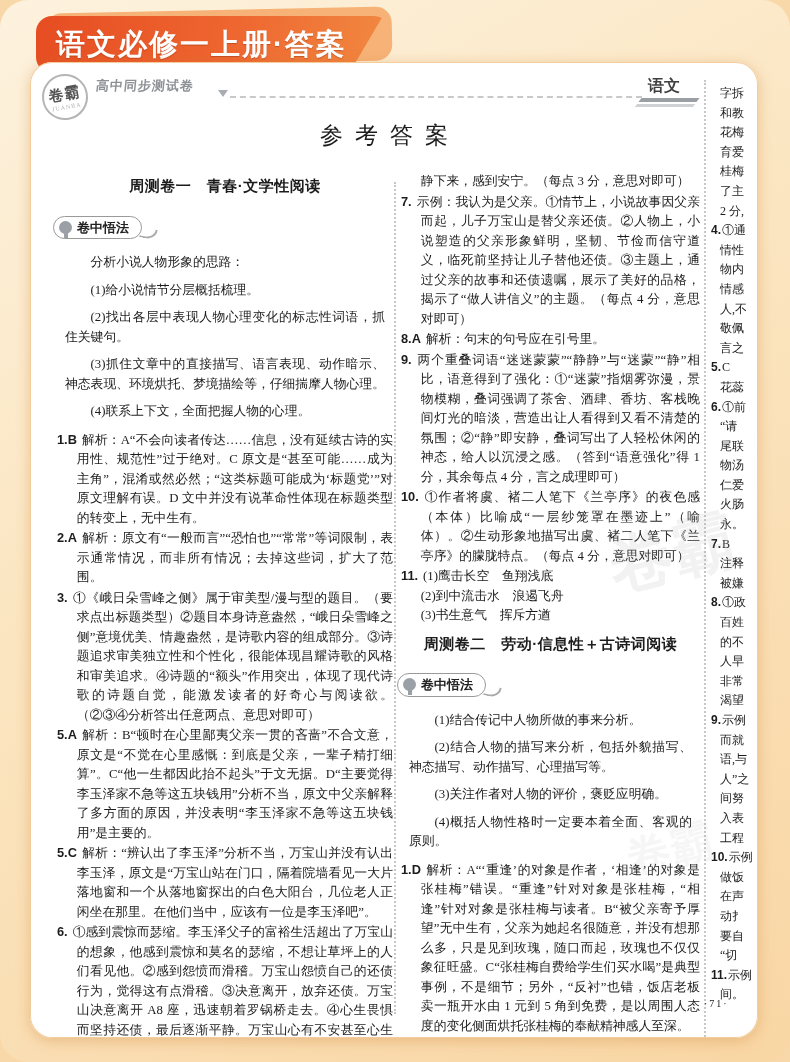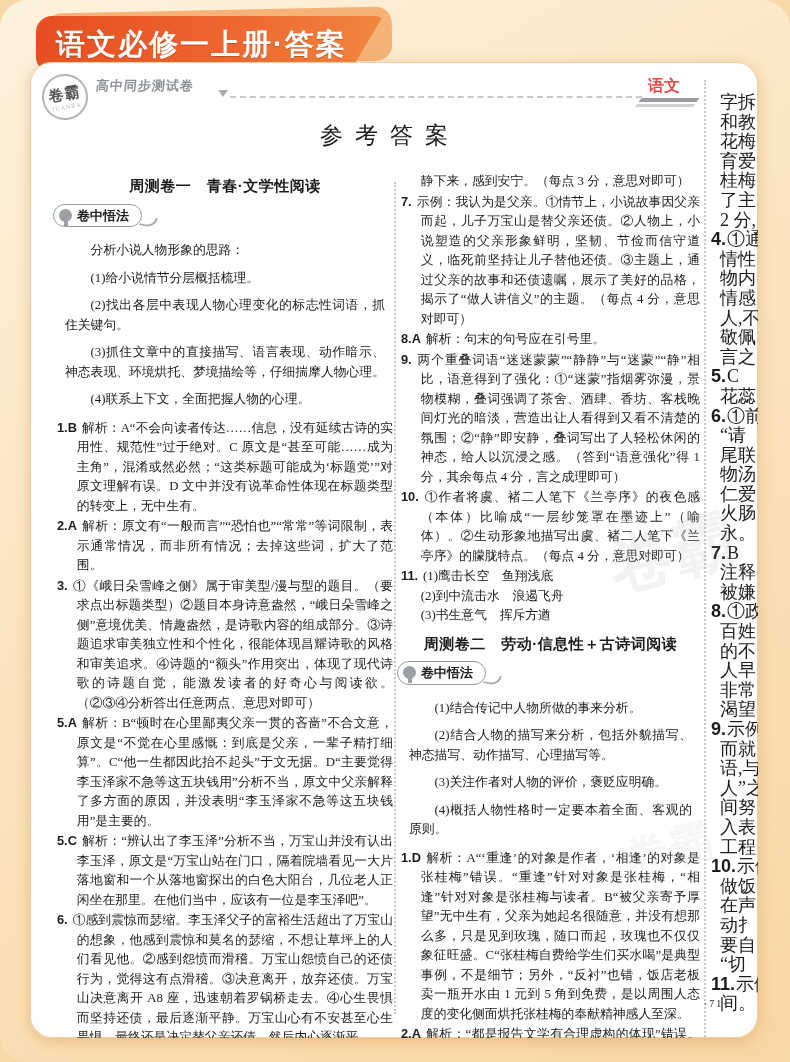--- a/index.html
+++ b/index.html
@@ -23,50 +23,50 @@
     border-radius:50%;background:#fff;display:flex;flex-direction:column;align-items:center;
     justify-content:center;transform:rotate(-10deg);box-sizing:border-box;}
   .logo-main{font-family:"Liberation Sans","DejaVu Sans",sans-serif;font-weight:900;font-size:15px;color:#555;letter-spacing:1px;}
   .logo-sub{font-size:6px;color:#b0b0b0;letter-spacing:1px;}
   .tagline{position:absolute;left:66px;top:15px;font-family:"Liberation Sans","DejaVu Sans",sans-serif;
     font-weight:bold;font-size:13px;color:#8d9196;letter-spacing:1px;transform:skewX(-6deg);}
   .tri-icon{position:absolute;left:188px;top:28px;width:0;height:0;
     border-left:5px solid transparent;border-right:5px solid transparent;border-top:7px solid #a9adb2;}
   .dashline{position:absolute;left:200px;top:34px;width:412px;border-top:2px dashed #c9c9c9;}
   .subject{position:absolute;left:618px;top:14px;font-family:Liberation Serif, serif;
-    font-weight:bold;font-size:16px;color:#ef4444;}
+    font-weight:bold;font-size:16px;color:#404040;}
   .subj-bar1{position:absolute;left:610px;top:36px;width:58px;height:4px;background:#9b9fa3;transform:skewX(-38deg);}
   .subj-bar2{position:absolute;left:606px;top:42px;width:58px;height:3px;background:#cfd2d5;transform:skewX(-38deg);}
   
   .page-title{position:absolute;left:20px;top:58px;width:680px;text-align:center;
     font-weight:normal;font-size:23px;letter-spacing:12px;}
   
   .col{position:absolute;font-size:12.8px;line-height:19.5px;text-align:justify;}
   .col1{left:27px;top:112px;width:336px;}
   .col2{left:371px;top:110px;width:299px;}
   .divider{position:absolute;border-left:2px dotted #c6c6c6;}
   .div1{left:364px;top:120px;height:832px;}
   .div2{left:674px;top:18px;height:992px;}
   .sec-title{font-family:"Liberation Sans","DejaVu Sans",sans-serif;font-weight:bold;font-size:15px;
     text-align:center;letter-spacing:.5px;margin:2px 0 8px;}
   
-  .badge{position:relative;display:inline-flex;align-items:center;gap:5px;margin:0 0 6px -4px;
+  .badge{position:relative;display:inline-flex;align-items:center;gap:5px;margin:12px 0 6px -4px;
     border:1.5px solid #9a9a9a;border-radius:13px;padding:1px 12px 1px 5px;
     font-family:"Liberation Sans","DejaVu Sans",sans-serif;font-weight:bold;font-size:13px;color:#222;background:#fff;}
   .lamp-icon{width:13px;height:13px;border-radius:50%;background:#9aa0a5;position:relative;flex:none;}
   .lamp-icon::after{content:"";position:absolute;left:4.5px;bottom:-4px;width:4px;height:5px;background:#9aa0a5;}
   .badge::after{content:"";position:absolute;right:-16px;top:55%;width:15px;height:9px;
     border-bottom:2px solid #aaa;border-right:2px solid #aaa;border-bottom-right-radius:12px;transform:rotate(12deg);}
   .intro,.pt{margin:8px;text-indent:2em;}
   .ans{margin:0;padding-left:1.55em;text-indent:-1.55em;}
   .ans b{font-family:"Liberation Sans","DejaVu Sans",sans-serif;margin-right:5px;}
   .ans b:empty{display:none;margin:0;}
   .ans[data-cont]{text-indent:0;}
   
-  .margin-col{position:absolute;left:681px;top:31px;width:47px;font-size:18px;line-height:19.6px;
+  .margin-col{position:absolute;left:681px;top:22px;width:47px;font-size:12px;line-height:19.6px;
     white-space:nowrap;overflow:hidden;}
   .mline{padding-left:9px;}
   .mline b{font-family:"Liberation Sans","DejaVu Sans",sans-serif;margin-left:-9px;margin-right:1px;}
   .mline b:empty{display:none;margin:0;}
   .pagenum{position:absolute;left:674px;top:936px;font-size:10px;letter-spacing:2px;color:#222;}
   .wm{position:absolute;font-family:"Liberation Sans","DejaVu Sans",sans-serif;font-weight:900;
     color:rgba(160,160,160,.14);transform:rotate(-14deg);pointer-events:none;}
   .wm1{left:578px;top:448px;font-size:64px;}
   .wm2{left:596px;top:758px;font-size:44px;color:rgba(170,170,170,.10);}
 </style>

